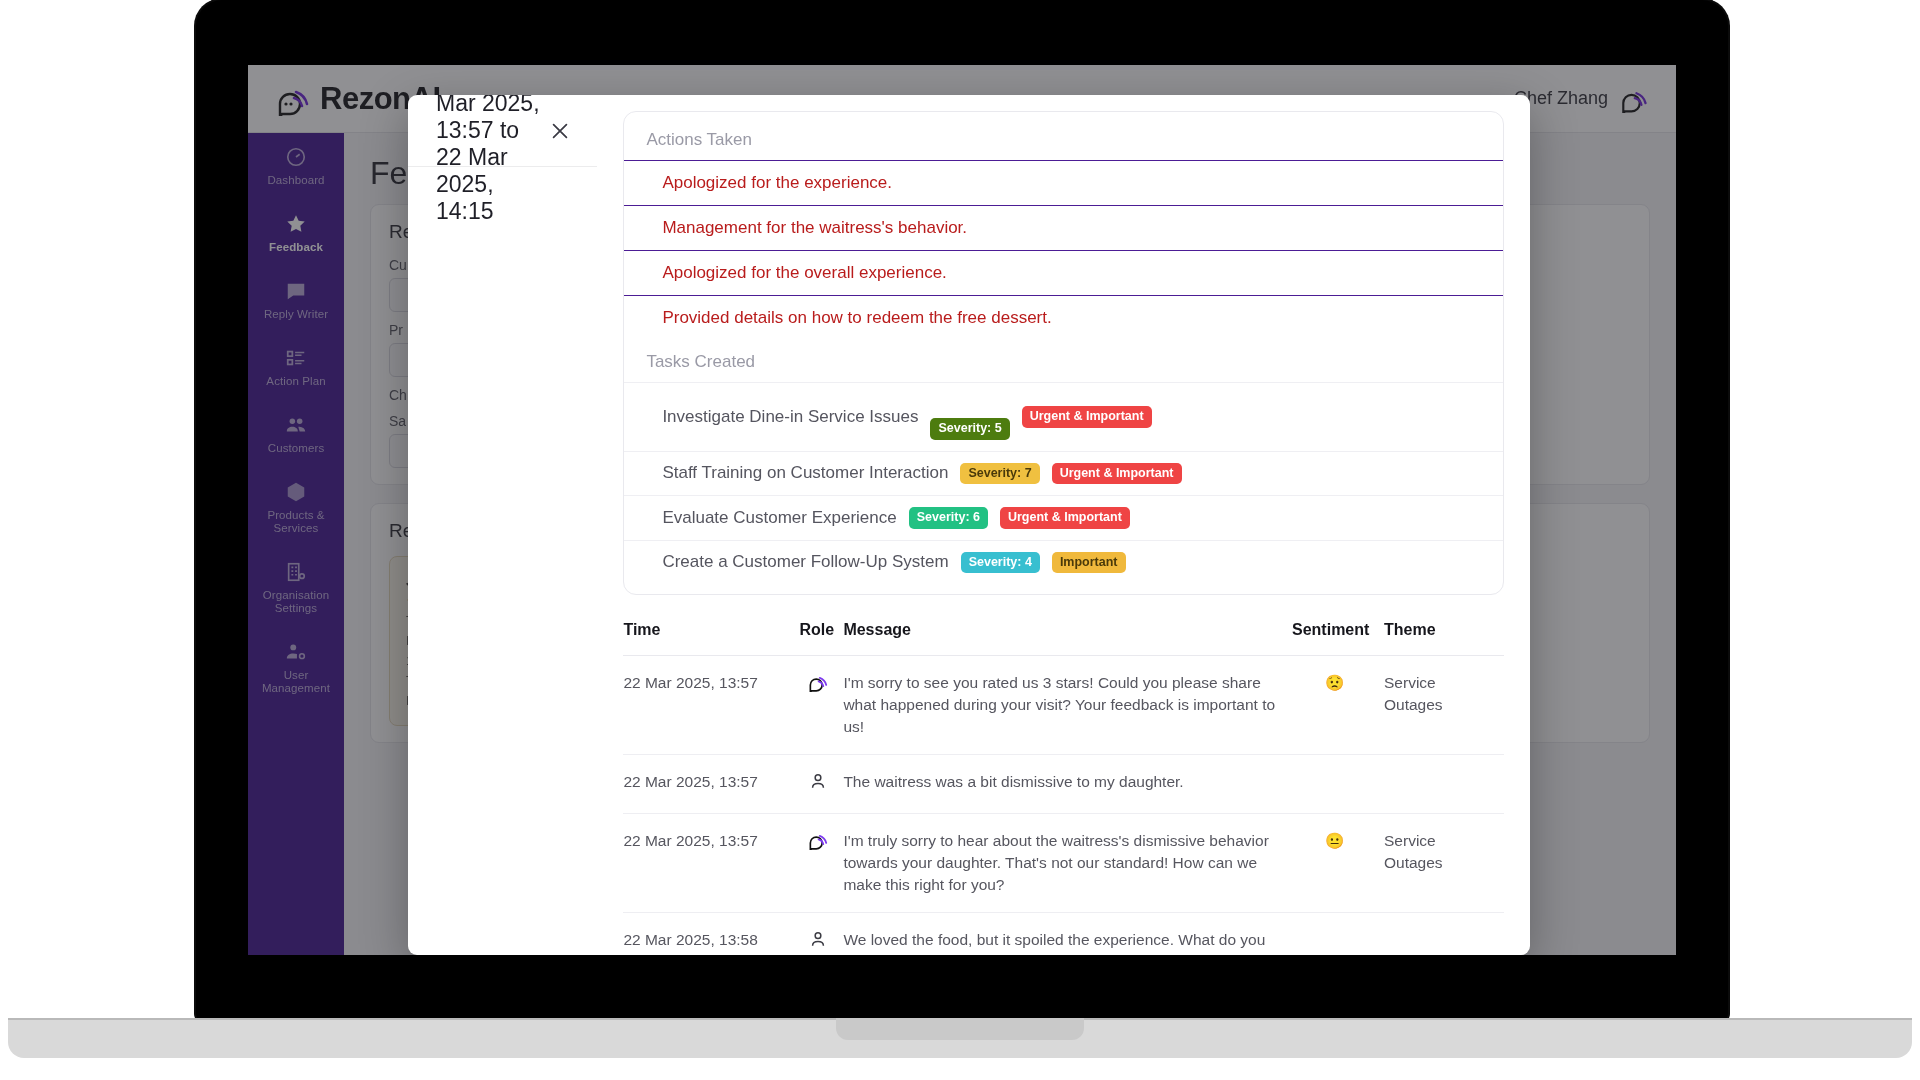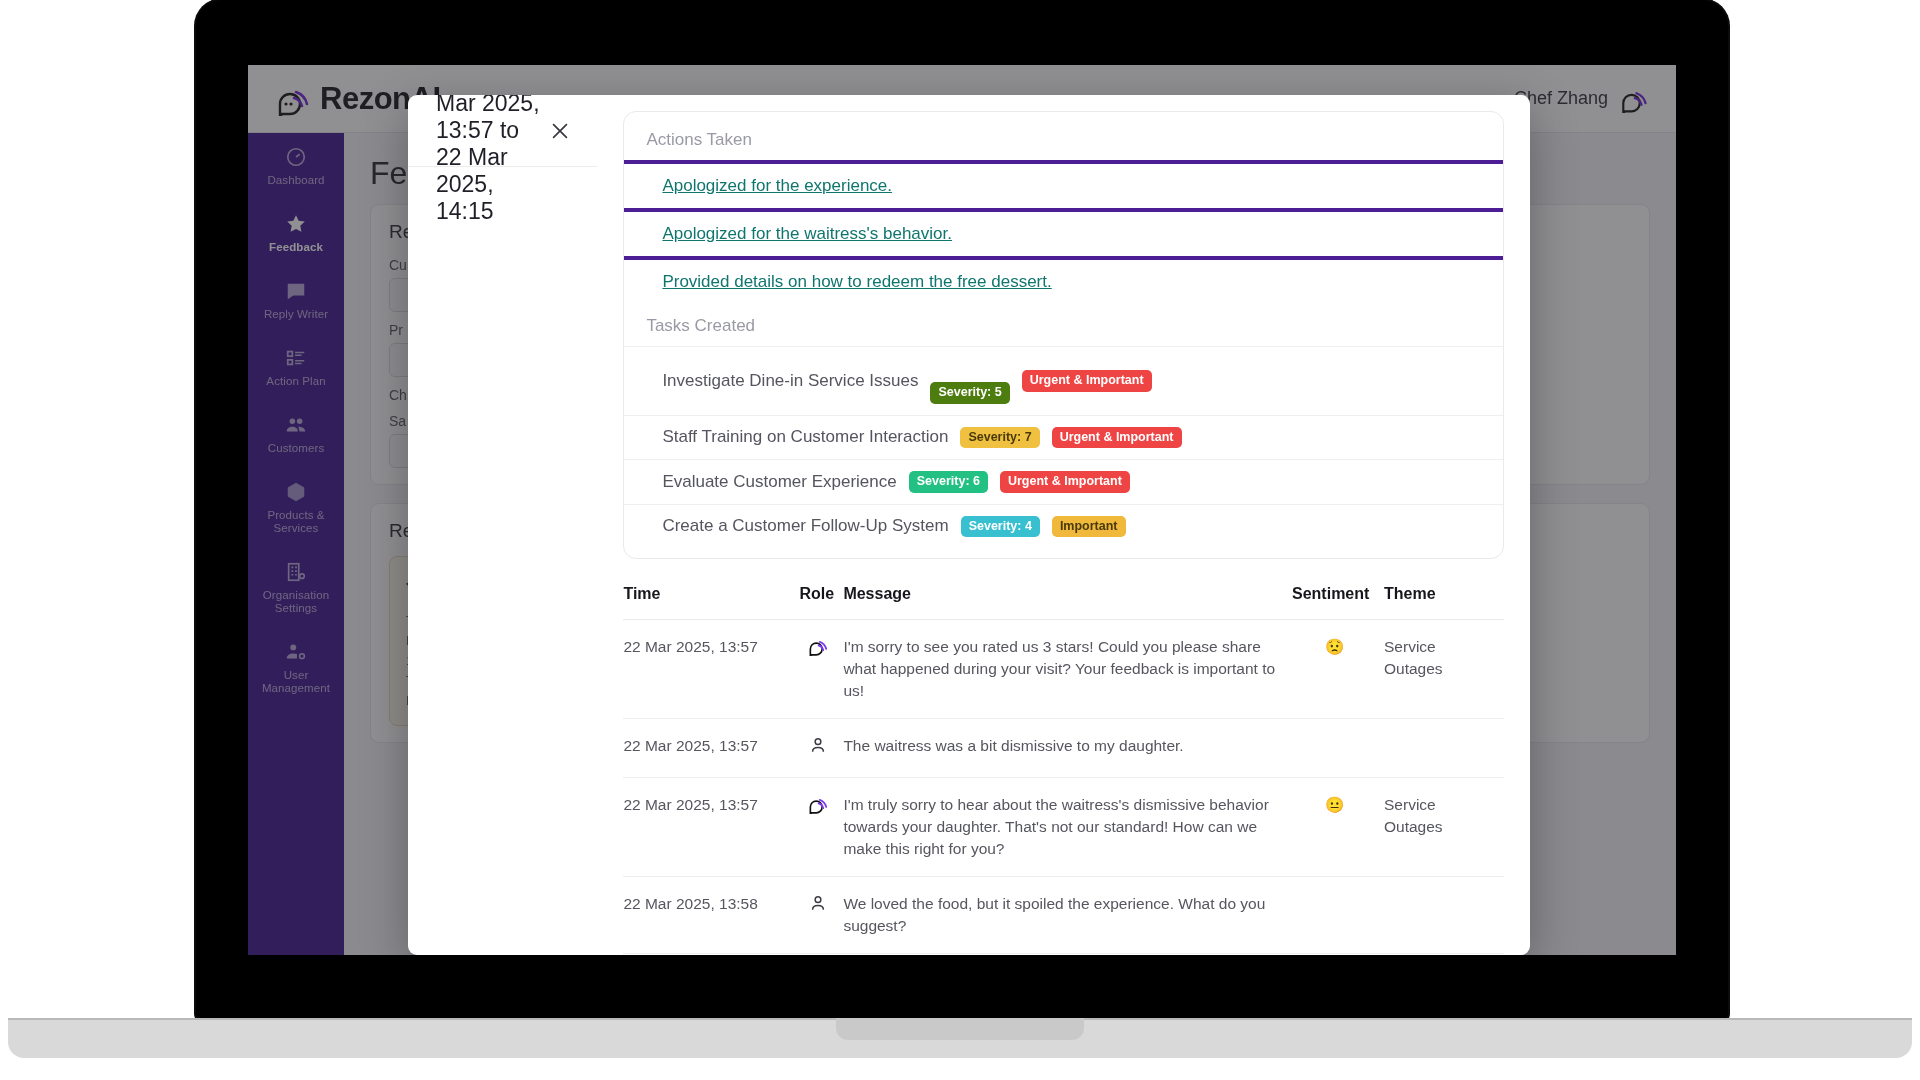--- a/index.html
+++ b/index.html
@@ -151,24 +151,23 @@
   
   .summary-card {
     border: 1px solid #e9e9ee; border-radius: 13px;
     padding: 6px 0 10px; margin-bottom: 18px;
   }
   .sec-head {
     font-size: 17px; color: #9a9aa6;
     padding: 12px 22px 10px;
   }
   .simple-row {
-    font-size: 17px; color: #0f766e;
+    font-size: 17px; color: #b91c1c;
     padding: 12px 22px 12px 38px;
-    border-top: 4px solid #4c1d95;
-    text-decoration: underline;
+    border-top: 1px solid #4c1d95;
   }
   .simple-row:first-of-type { border-top: none; }
   .task-row {
     display: flex; align-items: center; gap: 12px;
     padding: 11px 22px 11px 38px;
     border-top: 1px solid #efeff3;
   }
   .task-name { font-size: 17px; color: #55555f; text-align: center; }
   .badge {
     display: inline-block;
@@ -360,21 +359,22 @@
         </div>
       </div>
 
       <div class="modal-body">
 
         <div class="summary-card">
 
           <div class="sec-head">Actions Taken</div>
 
           <div class="simple-row">Apologized for the experience.</div>
-          <div class="simple-row">Apologized for the waitress's behavior.</div>
+          <div class="simple-row">Management for the waitress's behavior.</div>
+          <div class="simple-row">Apologized for the overall experience.</div>
           <div class="simple-row">Provided details on how to redeem the free dessert.</div>
 
           <div class="sec-head">Tasks Created</div>
 
           <div class="task-row">
             <span class="task-name">Investigate Dine-in Service Issues</span>
             <span class="badge" style="background-color: #4d7c0f; color: rgb(255, 255, 255); margin-top: 24px;">Severity: 5</span>
             <span class="badge" style="background-color: rgb(239, 68, 68); color: rgb(255, 255, 255);">Urgent &amp; Important</span>
           </div>
 

